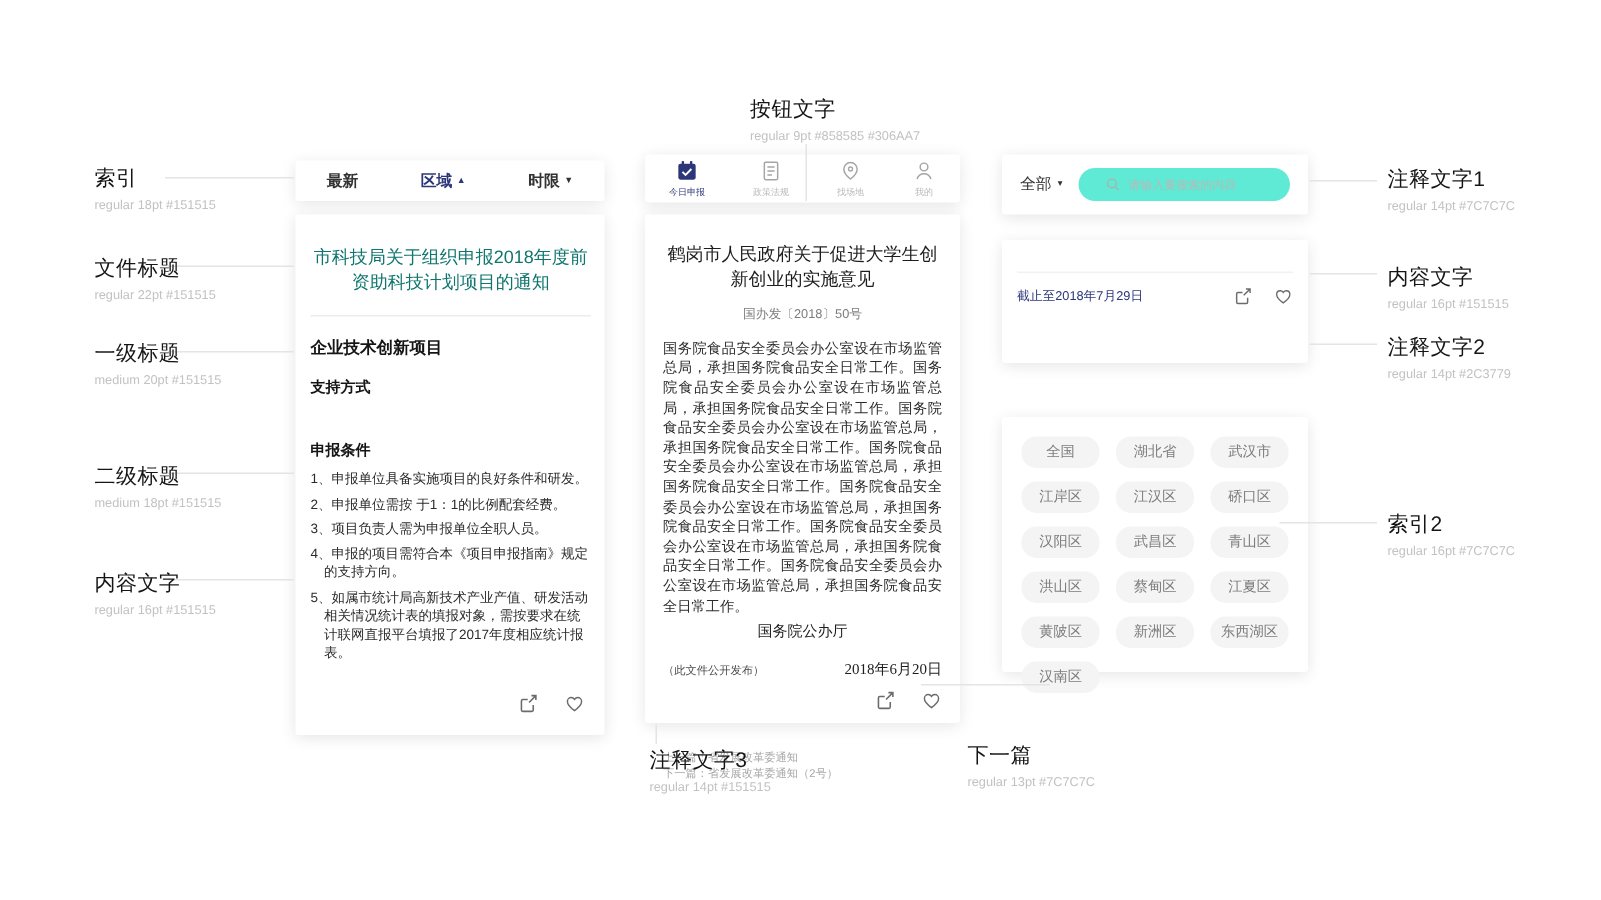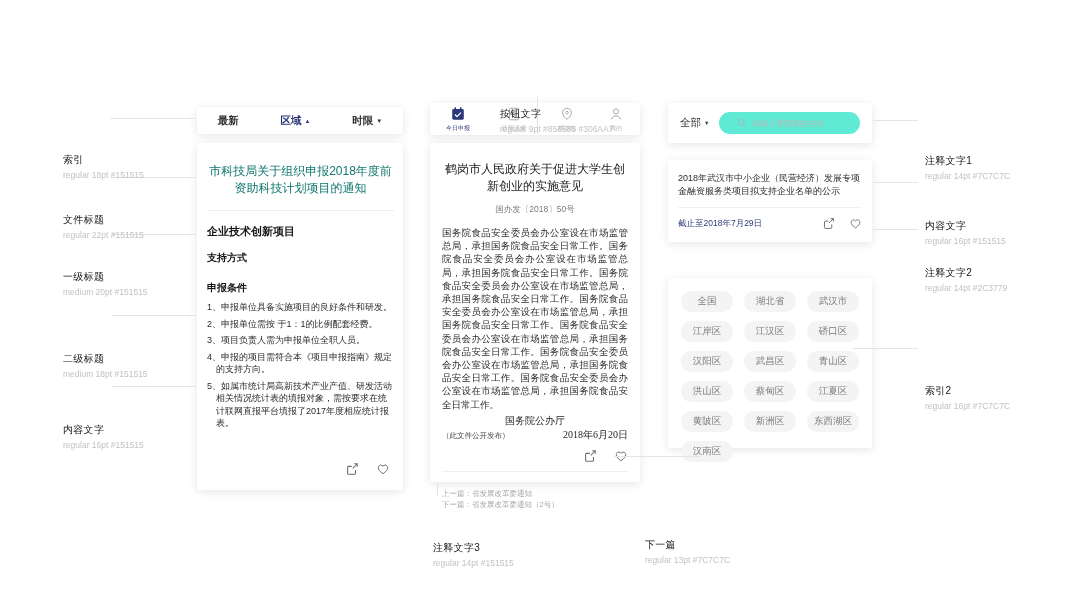--- a/index.html
+++ b/index.html
@@ -4,21 +4,21 @@
 <style>
   * { box-sizing: border-box; margin: 0; padding: 0; }
   body { background:#fff; font-family:"Liberation Sans", sans-serif; }
   #canvas { position:relative; width:1067px; height:600px; background:#ffffff; overflow:hidden; }
 
   
   .card { position:absolute; background:#fff; box-shadow:0 2px 10px rgba(0,0,0,0.10); border-radius:2px; z-index:2; }
 
   
   .ann { position:absolute; z-index:6; }
-  .ann .lbl { font-size:10px; color:#151515; letter-spacing:0.3px;margin-top:43px; }
+  .ann .lbl { font-size:14px; color:#151515; letter-spacing:0.3px; }
   .ann .spec { font-size:8.5px; color:#c2c2c2; margin-top:3px; white-space:nowrap; }
   .hline { position:absolute; height:1px; background:#e4e4e4; z-index:5; }
   .vline { position:absolute; width:1px; background:#e4e4e4; z-index:5; }
 
   
   #c1-tabbar { left:197px; top:107px; width:206px; height:27px; display:flex; justify-content:space-around; align-items:center; }
   .c1-tab { font-size:10.5px; color:#333; cursor:pointer; display:flex; align-items:center; gap:3px;font-weight:bold; }
   .c1-tab .arrow { font-size:6px; color:#333; }
   .c1-tab.active, .c1-tab.active .arrow { color:#2C3779; }
   #c1-body { left:197px; top:143px; width:206px; height:347px; padding:20px 9px 0 10px; }
@@ -34,21 +34,21 @@
   
   #c2-nav { left:430px; top:103px; width:210px; height:32px; display:flex; justify-content:space-around; align-items:center; }
   .nav-item { display:flex; flex-direction:column; align-items:center; gap:2px; cursor:pointer; }
   .nav-item .nav-lbl { font-size:6px; color:#b9b9b9; }
   .nav-item.active .nav-lbl { color:#2C3779; }
   #c2-body { left:430px; top:143px; width:210px; height:339px; padding:18px 12px 0; }
   #c2-title { font-size:12px; line-height:17px; text-align:center; color:#1d1d1d; margin-bottom:9px; }
   #c2-docnum { font-size:8.5px; color:#7c7c7c; text-align:center; margin-bottom:10px; }
   #c2-text { font-size:9.5px; line-height:13.2px; color:#2b2b2b; text-align:justify; word-break:break-all; }
   #c2-sign { font-size:10px; color:#1d1d1d; text-align:center; margin-top:3px; }
-  #c2-meta { display:flex; justify-content:space-between; align-items:baseline; }
+  #c2-meta { display:flex; justify-content:space-between; align-items:baseline; margin-top:11px; }
   #c2-footnote { font-size:7.5px; color:#4a4a4a; }
   #c2-date { font-size:10px; color:#1d1d1d;font-family:Liberation Serif, serif; }
   #c2-icons { margin-top:7px; }
   #c2-pn { border-top:1px solid #f0f0f0; margin-top:8px; padding-top:16px; }
   .pn-link { font-size:7.5px; line-height:11px; color:#a6a6a6; cursor:pointer; }
 
   
   #c3-search { left:668px; top:103px; width:204px; height:40px; display:flex; align-items:center; padding:0 12px; }
   #c3-filter { font-size:10.5px; color:#333; display:flex; align-items:center; gap:3px; cursor:pointer; }
   #c3-filter .caret { font-size:5.5px; color:#333; }
@@ -146,21 +146,21 @@
       <span>时限</span>
       <span class="arrow">▼</span>
     </div>
   </div>
 
   <div class="card" id="c1-body">
     <div id="c1-title">市科技局关于组织申报2018年度前资助科技计划项目的通知</div>
     <div class="divider"></div>
     <div id="c1-section">企业技术创新项目</div>
     <div class="c1-h">支持方式</div>
-    <div class="c1-h" style="margin-top:16px;">申报条件</div>
+    <div class="c1-h" style="margin-top:28px;">申报条件</div>
     <div class="c1-item">1、申报单位具备实施项目的良好条件和研发。</div>
     <div class="c1-item">2、申报单位需按 于1：1的比例配套经费。</div>
     <div class="c1-item">3、项目负责人需为申报单位全职人员。</div>
     <div class="c1-item">4、申报的项目需符合本《项目申报指南》规定的支持方向。</div>
     <div class="c1-item">5、如属市统计局高新技术产业产值、研发活动相关情况统计表的填报对象，需按要求在统计联网直报平台填报了2017年度相应统计报表。</div>
     <div class="icons-row" id="c1-icons">
       <svg width="14" height="14" viewBox="0 0 16 16">
           <path d="M12 9.2v3.8a1 1 0 0 1-1 1H4a1 1 0 0 1-1-1V6a1 1 0 0 1 1-1h3.8" stroke="#6b6b6b" fill="none" stroke-width="1.2"></path>
           <path d="M8.8 7.2 14 2M10.6 2H14v3.4" stroke="#6b6b6b" fill="none" stroke-width="1.2"></path>
         </svg>
@@ -235,21 +235,20 @@
     <div id="c3-pill">
       <svg width="10" height="10" viewBox="0 0 14 14">
           <circle cx="6" cy="6" r="4" stroke="#b0b0b0" fill="none" stroke-width="1.3"></circle>
           <path d="M9 9l3.3 3.3" stroke="#b0b0b0" stroke-width="1.3"></path>
         </svg>
       <input id="c3-input" type="text" placeholder="请输入要搜索的内容" style="">
     </div>
   </div>
 
   <div class="card" id="c3-result">
-    <div id="c3-rtitle">2018年武汉市中小企业（民营经济）发展专项金融资服务类项目拟支持企业名单的公示</div>
     <div id="c3-rfoot">
       <span id="c3-deadline">截止至2018年7月29日</span>
       <span class="icons-row">
         <svg width="13" height="13" viewBox="0 0 16 16">
             <path d="M12 9.2v3.8a1 1 0 0 1-1 1H4a1 1 0 0 1-1-1V6a1 1 0 0 1 1-1h3.8" stroke="#6b6b6b" fill="none" stroke-width="1.2"></path>
             <path d="M8.8 7.2 14 2M10.6 2H14v3.4" stroke="#6b6b6b" fill="none" stroke-width="1.2"></path>
           </svg>
         <svg width="13" height="13" viewBox="0 0 16 16">
             <path d="M8 13.4C4.6 11 2.6 8.8 2.6 6.5c0-1.7 1.3-3 2.9-3 1 0 1.9.5 2.5 1.4.6-.9 1.5-1.4 2.5-1.4 1.6 0 2.9 1.3 2.9 3 0 2.3-2 4.5-5.4 6.9z" fill="none" stroke="#6b6b6b" stroke-width="1.1"></path>
           </svg>

